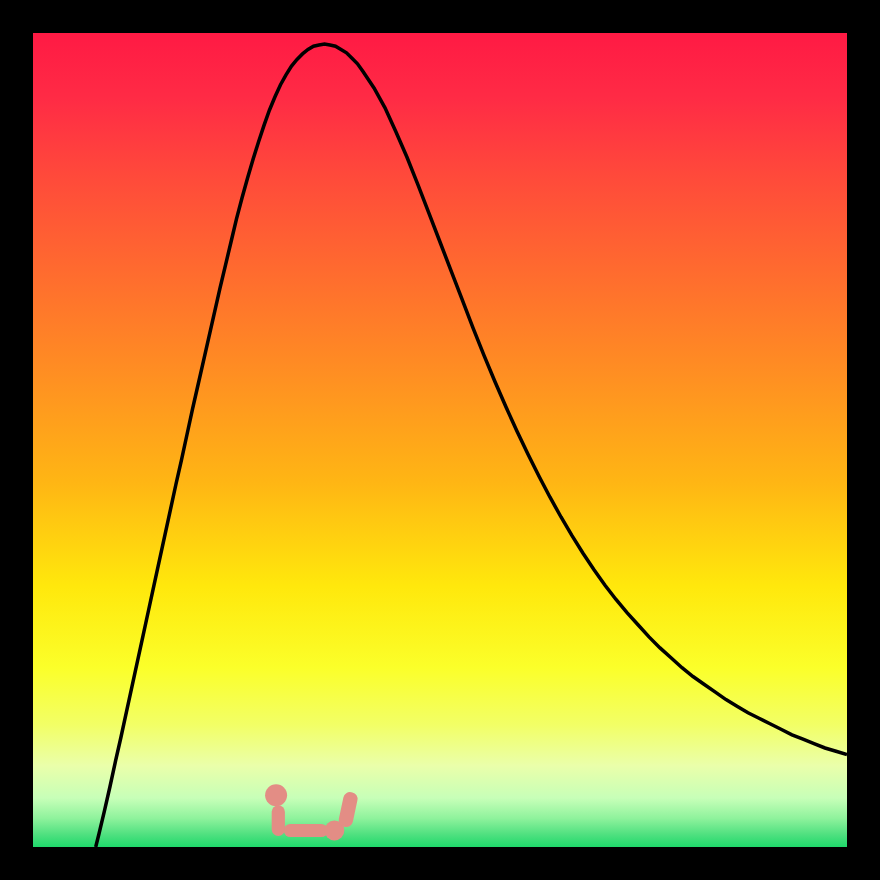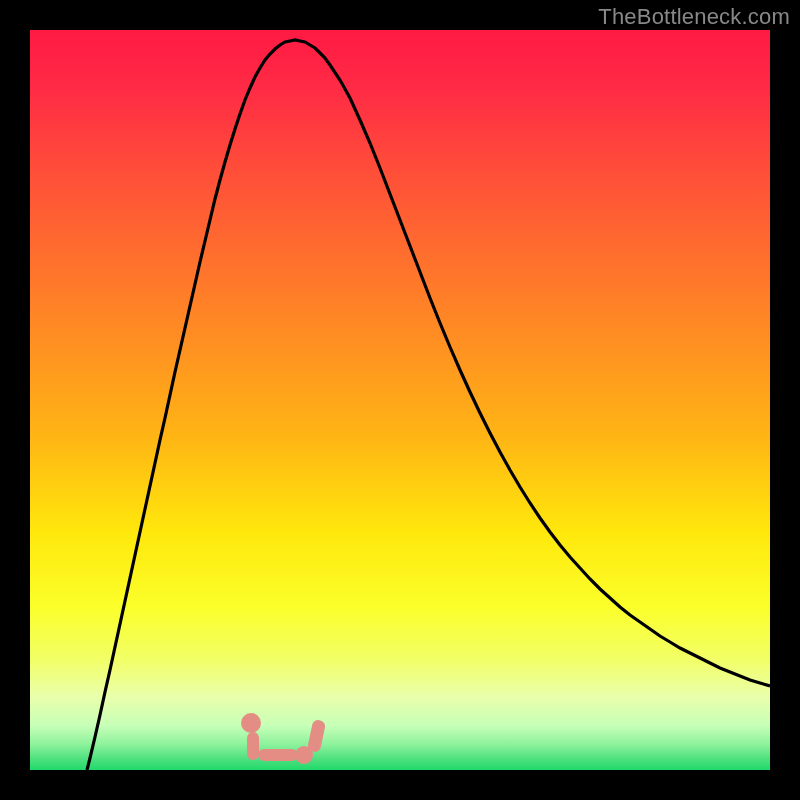--- a/index.html
+++ b/index.html
@@ -37,21 +37,20 @@
     letter-spacing: 0.2px;
   }
   svg {
     display: block;
   }
 </style>
 </head>
 <body>
 
 <div class="frame">
-  <div class="watermark">TheBottleneck.com</div>
   <div class="plot-area">
     <svg id="chart-svg" width="740" height="740" viewBox="0 0 740 740">
       <defs>
         <linearGradient id="bg-grad" x1="0" y1="0" x2="0" y2="1">
             <stop offset="0%" stop-color="#ff1a44"></stop>
             <stop offset="8%" stop-color="#ff2b45"></stop>
             <stop offset="18%" stop-color="#ff4b3a"></stop>
             <stop offset="30%" stop-color="#ff6d2e"></stop>
             <stop offset="42%" stop-color="#ff8f22"></stop>
             <stop offset="55.00000000000001%" stop-color="#ffb514"></stop>

